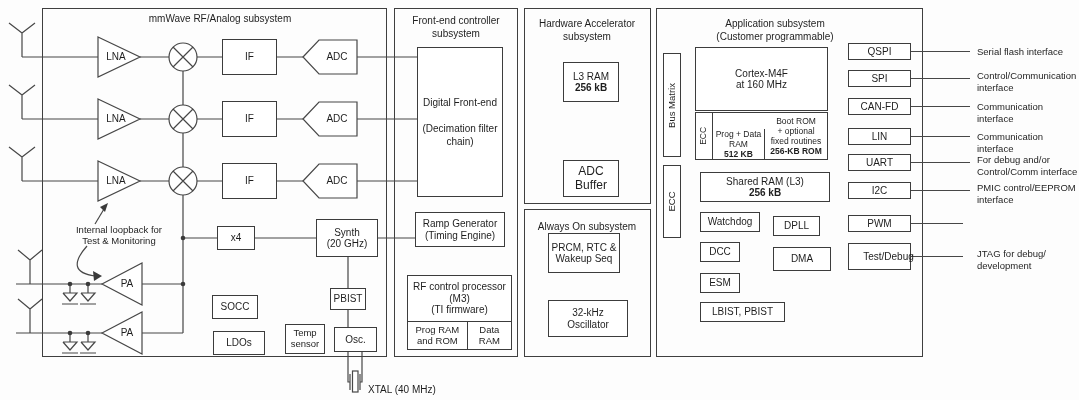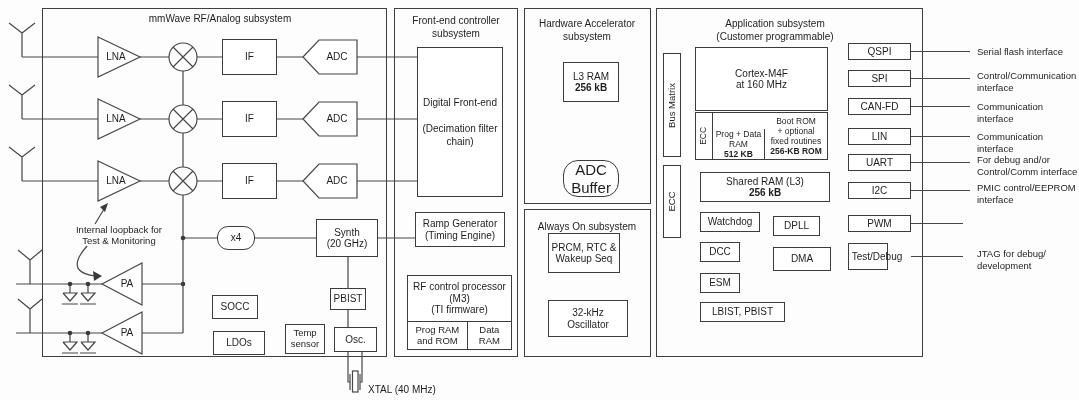--- a/index.html
+++ b/index.html
@@ -148,21 +148,21 @@
   <span class="shape-lbl" style="left:99px;top:175px;width:34px;">LNA</span>
   <span class="shape-lbl" style="left:317px;top:51px;width:40px;">ADC</span>
   <span class="shape-lbl" style="left:317px;top:113px;width:40px;">ADC</span>
   <span class="shape-lbl" style="left:317px;top:175px;width:40px;">ADC</span>
   <span class="shape-lbl" style="left:114px;top:278px;width:26px;">PA</span>
   <span class="shape-lbl" style="left:114px;top:327px;width:26px;">PA</span>
 
   <div class="box" style="left:222px;top:39px;width:55px;height:36px;">IF</div>
   <div class="box" style="left:222px;top:101px;width:55px;height:36px;">IF</div>
   <div class="box" style="left:222px;top:163px;width:55px;height:36px;">IF</div>
-  <div class="box" style="left:217px;top:226px;width:38px;height:24px;border-radius:11px;">x4</div>
+  <div class="box" style="left:217px;top:226px;width:38px;height:24px;">x4</div>
   <div class="box" style="left:316px;top:219px;width:62px;height:38px;">Synth
 (20 GHz)</div>
   <div class="box" style="left:330px;top:288px;width:36px;height:22px;">PBIST</div>
   <div class="box" style="left:334px;top:327px;width:43px;height:25px;">Osc.</div>
   <div class="box" style="left:285px;top:324px;width:40px;height:30px;font-size:9.5px;">Temp
 sensor</div>
   <div class="box" style="left:213px;top:331px;width:52px;height:24px;">LDOs</div>
   <div class="box" style="left:212px;top:295px;width:46px;height:24px;">SOCC</div>
   <div class="note" style="left:64px;top:224px;width:110px;">Internal loopback for
 Test &amp; Monitoring</div>
@@ -183,21 +183,21 @@
 and ROM</div>
       <div style="width:42%;font-size:9.5px;">Data
 RAM</div>
     </div>
   </div>
 
   <div class="box" style="left:563px;top:62px;width:56px;height:40px;">
     <span>L3 RAM</span>
     <span class="b">256 kB</span>
   </div>
-  <div class="box" style="left:563px;top:160px;width:56px;height:37px;font-size:15px;border-radius:15px;">ADC Buffer</div>
+  <div class="box" style="left:563px;top:160px;width:56px;height:37px;font-size:12px;">ADC Buffer</div>
 
   <div class="box" style="left:548px;top:233px;width:72px;height:40px;">PRCM, RTC &amp;
 Wakeup Seq</div>
   <div class="box" style="left:548px;top:300px;width:80px;height:37px;">32-kHz
 Oscillator</div>
 
   <div class="box" style="left:663px;top:53px;width:18px;height:104px;">
     <span class="vtext">Bus Matrix</span>
   </div>
   <div class="box" style="left:663px;top:165px;width:18px;height:73px;">
@@ -232,21 +232,21 @@
   <div class="box" style="left:700px;top:273px;width:40px;height:20px;">ESM</div>
   <div class="box" style="left:700px;top:302px;width:85px;height:20px;">LBIST, PBIST</div>
 
   <div class="box" style="left:848px;top:43px;width:63px;height:17px;">QSPI</div>
   <div class="box" style="left:848px;top:70px;width:63px;height:17px;">SPI</div>
   <div class="box" style="left:848px;top:98px;width:63px;height:17px;">CAN-FD</div>
   <div class="box" style="left:848px;top:128px;width:63px;height:17px;">LIN</div>
   <div class="box" style="left:848px;top:154px;width:63px;height:17px;">UART</div>
   <div class="box" style="left:848px;top:182px;width:63px;height:17px;">I2C</div>
   <div class="box" style="left:848px;top:215px;width:63px;height:17px;">PWM</div>
-  <div class="box" style="left:848px;top:243px;width:40px;height:27px;padding-left:18px;">Test/Debug</div>
+  <div class="box" style="left:848px;top:243px;width:63px;height:27px;padding-left:18px;">Test/Debug</div>
 
   <div class="iface" style="left:977px;top:46px;width:102px;">Serial flash interface</div>
   <div class="iface" style="left:977px;top:70px;width:102px;">Control/Communication
 interface</div>
   <div class="iface" style="left:977px;top:101px;width:102px;">Communication interface</div>
   <div class="iface" style="left:977px;top:131px;width:102px;">Communication interface</div>
   <div class="iface" style="left:977px;top:154px;width:102px;">For debug and/or
 Control/Comm interface</div>
   <div class="iface" style="left:977px;top:182px;width:102px;">PMIC control/EEPROM
 interface</div>

